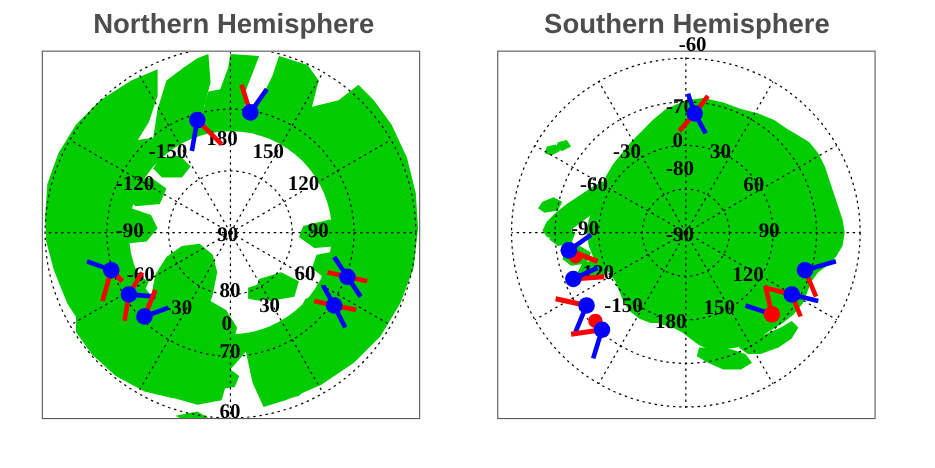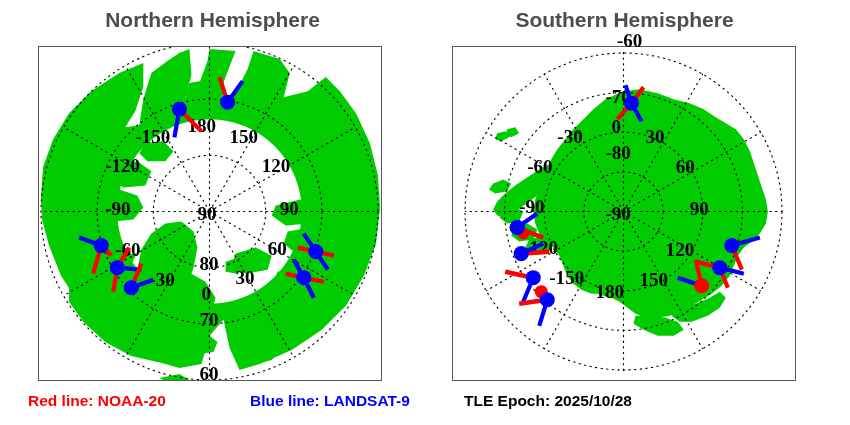--- a/index.html
+++ b/index.html
@@ -6,21 +6,21 @@
   body{width:850px;height:425px;overflow:hidden;
        font-family:"Liberation Sans","DejaVu Sans",sans-serif;}
   #root{position:relative;width:850px;height:425px;background:#ffffff;}
 
   .panel{position:absolute;top:0;width:425px;height:390px;}
   .panel.north{left:0;}
   .panel.south{left:412px;}
 
   .panel-title{
     position:absolute;left:0;top:8px;width:425px;
-    text-align:center;font-size:21px;font-weight:700;
+    text-align:center;font-size:25px;font-weight:700;
     color:#4d4d4d;letter-spacing:0px;white-space:nowrap;
   }
 
   .plot-frame{
     position:absolute;left:38px;top:46px;width:344px;height:335px;
     border:1.5px solid #595959;background:#ffffff;box-sizing:border-box;
     overflow:hidden;
   }
   .panel.south .plot-frame{left:40px;}
 
@@ -343,21 +343,16 @@
           <g>
             <line x1="248" y1="238" x2="242" y2="212" stroke="#ff0000" stroke-width="4.2"></line>
             <line x1="248" y1="238" x2="224" y2="230" stroke="#0000ff" stroke-width="4.2"></line>
             <circle cx="248" cy="238" r="7.5" fill="#ff0000"></circle>
           </g>
         </g>
       </svg>
     </div>
   </div>
 
-  <div class="legend">
-    <span class="legend-item legend-red">Red line: NOAA-20</span>
-    <span class="legend-item legend-blue">Blue line: LANDSAT-9</span>
-    <span class="legend-item legend-epoch">TLE Epoch: 2025/10/28</span>
-  </div>
 
   <div style="position:absolute;left:617px;top:30px;font-family:'Liberation Serif','DejaVu Serif',serif;font-size:19px;font-weight:700;color:#000;">-60</div>
 
 </div>
 
 </body></html>

